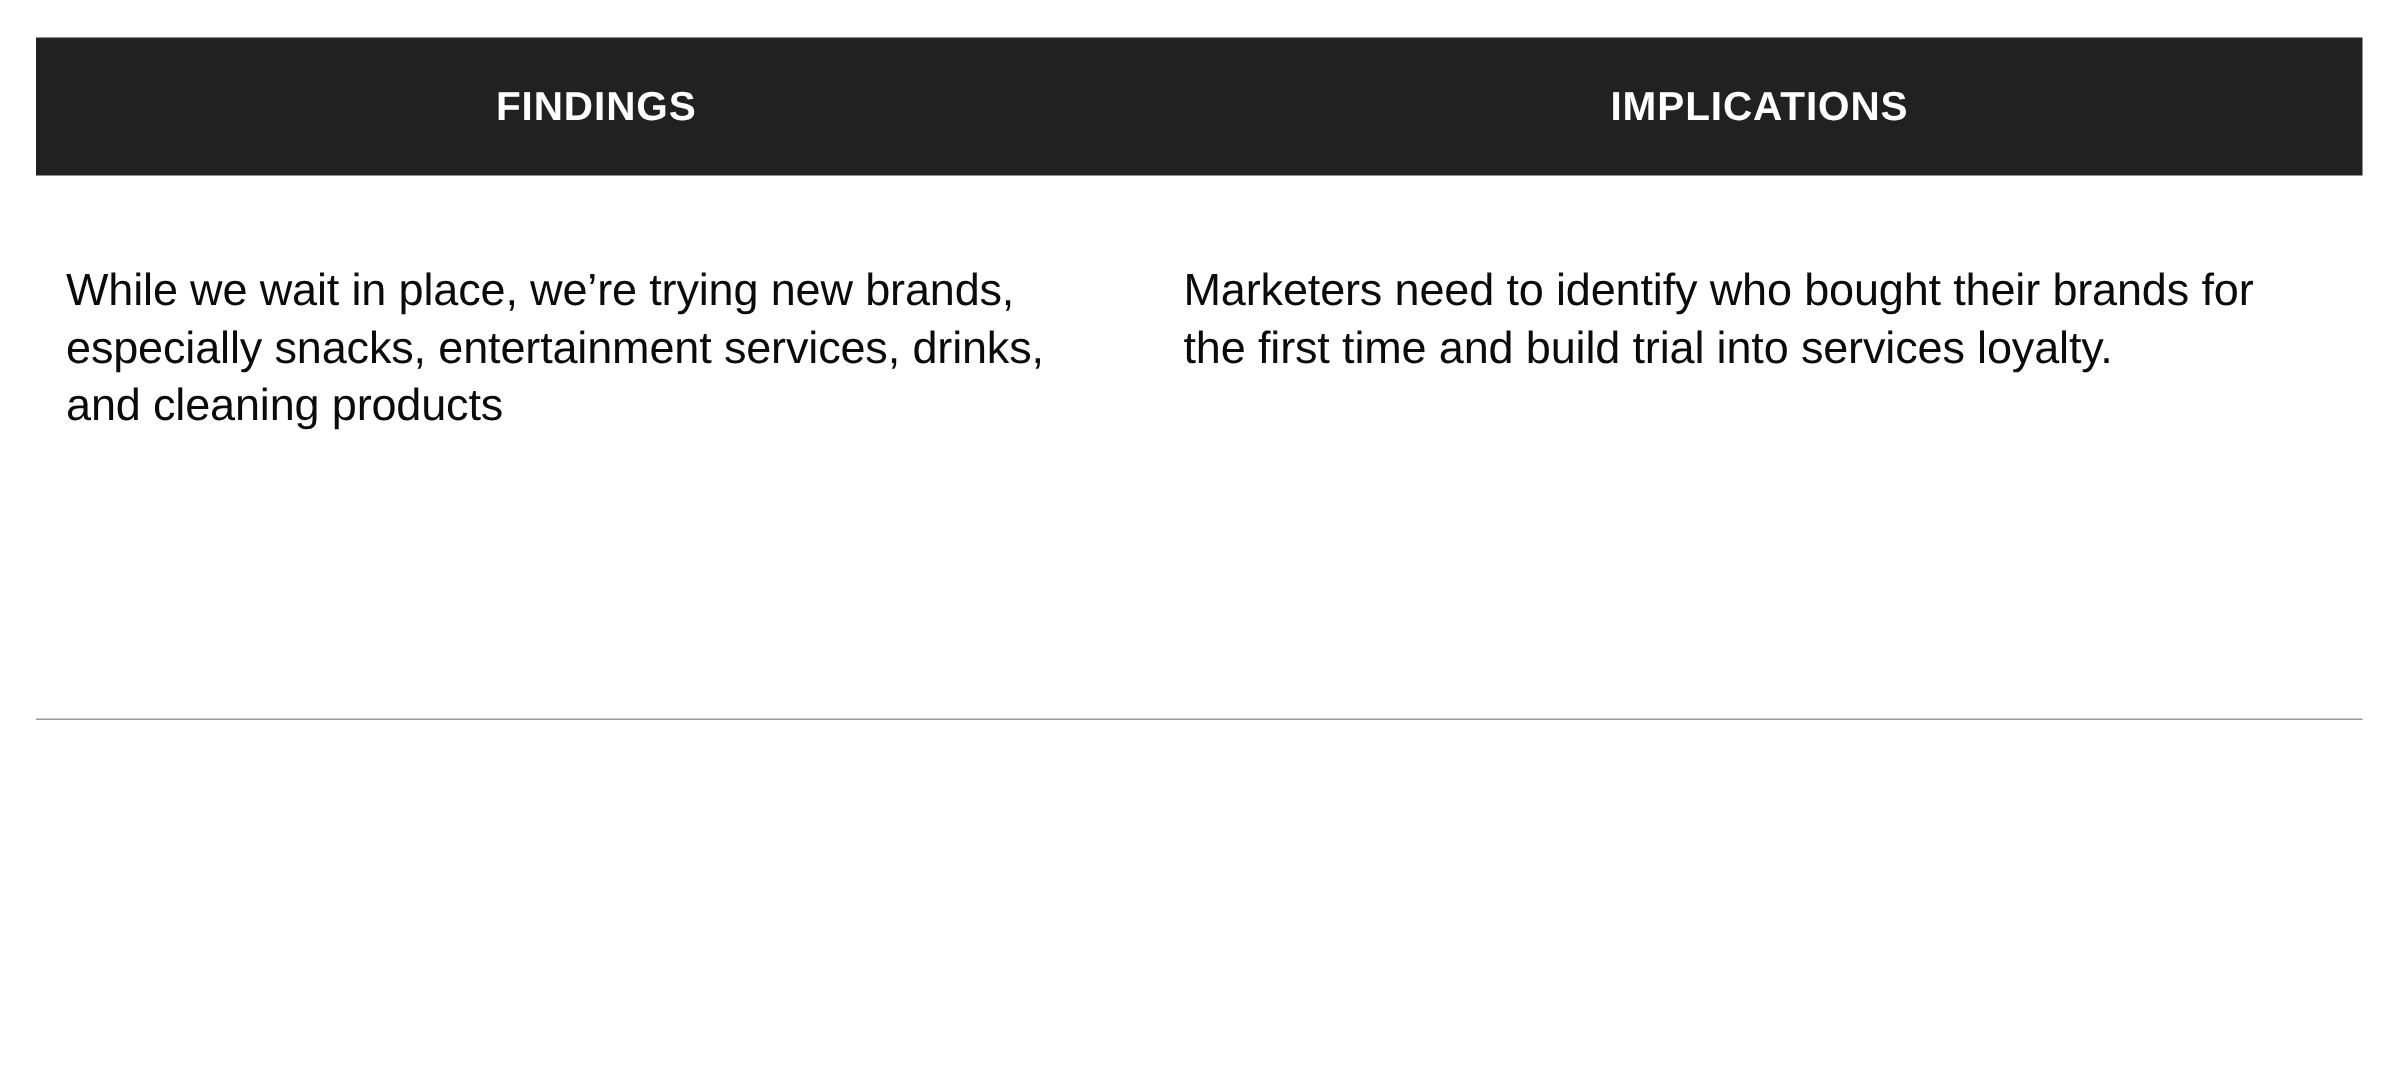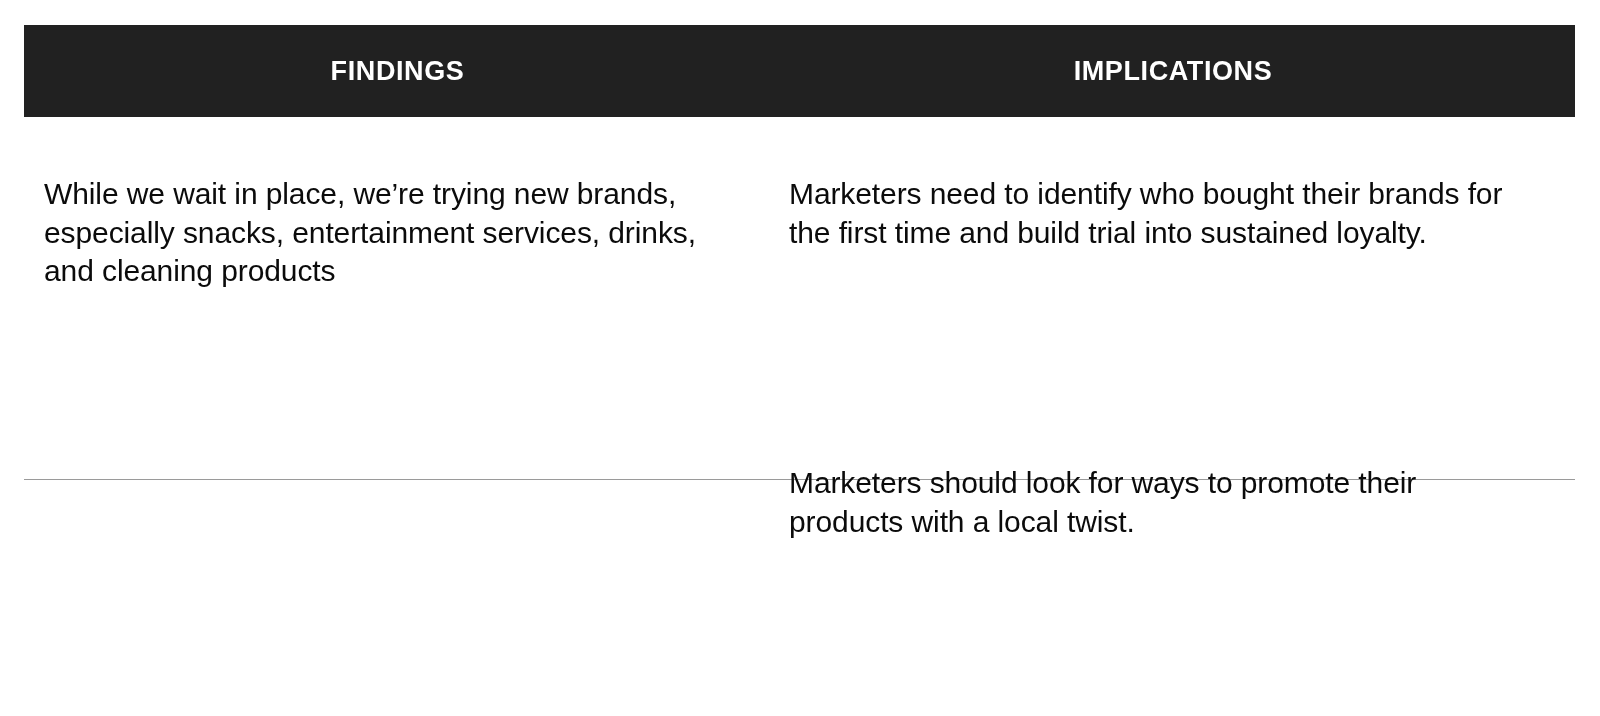--- a/index.html
+++ b/index.html
@@ -131,26 +131,23 @@
     </div>
   </div>
 
   <div class="body-area">
 
     <div class="row row-1">
       <div class="cell r1-left">
         <p class="cell-text">While we wait in place, we’re trying new brands, especially snacks, entertainment services, drinks, and cleaning products</p>
       </div>
       <div class="cell r1-right">
-        <p class="cell-text">Marketers need to identify who bought their brands for the first time and build trial into sustained loyalty.</p>
+        <p class="cell-text">Marketers need to identify who bought their brands for the first time and build trial into services loyalty.</p>
       </div>
     </div>
 
     <div class="divider divider-1"></div>
 
     <div class="row row-2">
-      <div class="cell r2-right">
-        <p class="cell-text">Marketers should look for ways to promote their products with a local twist.</p>
-      </div>
     </div>
 
   </div>
 </div>
 
 </body></html>

